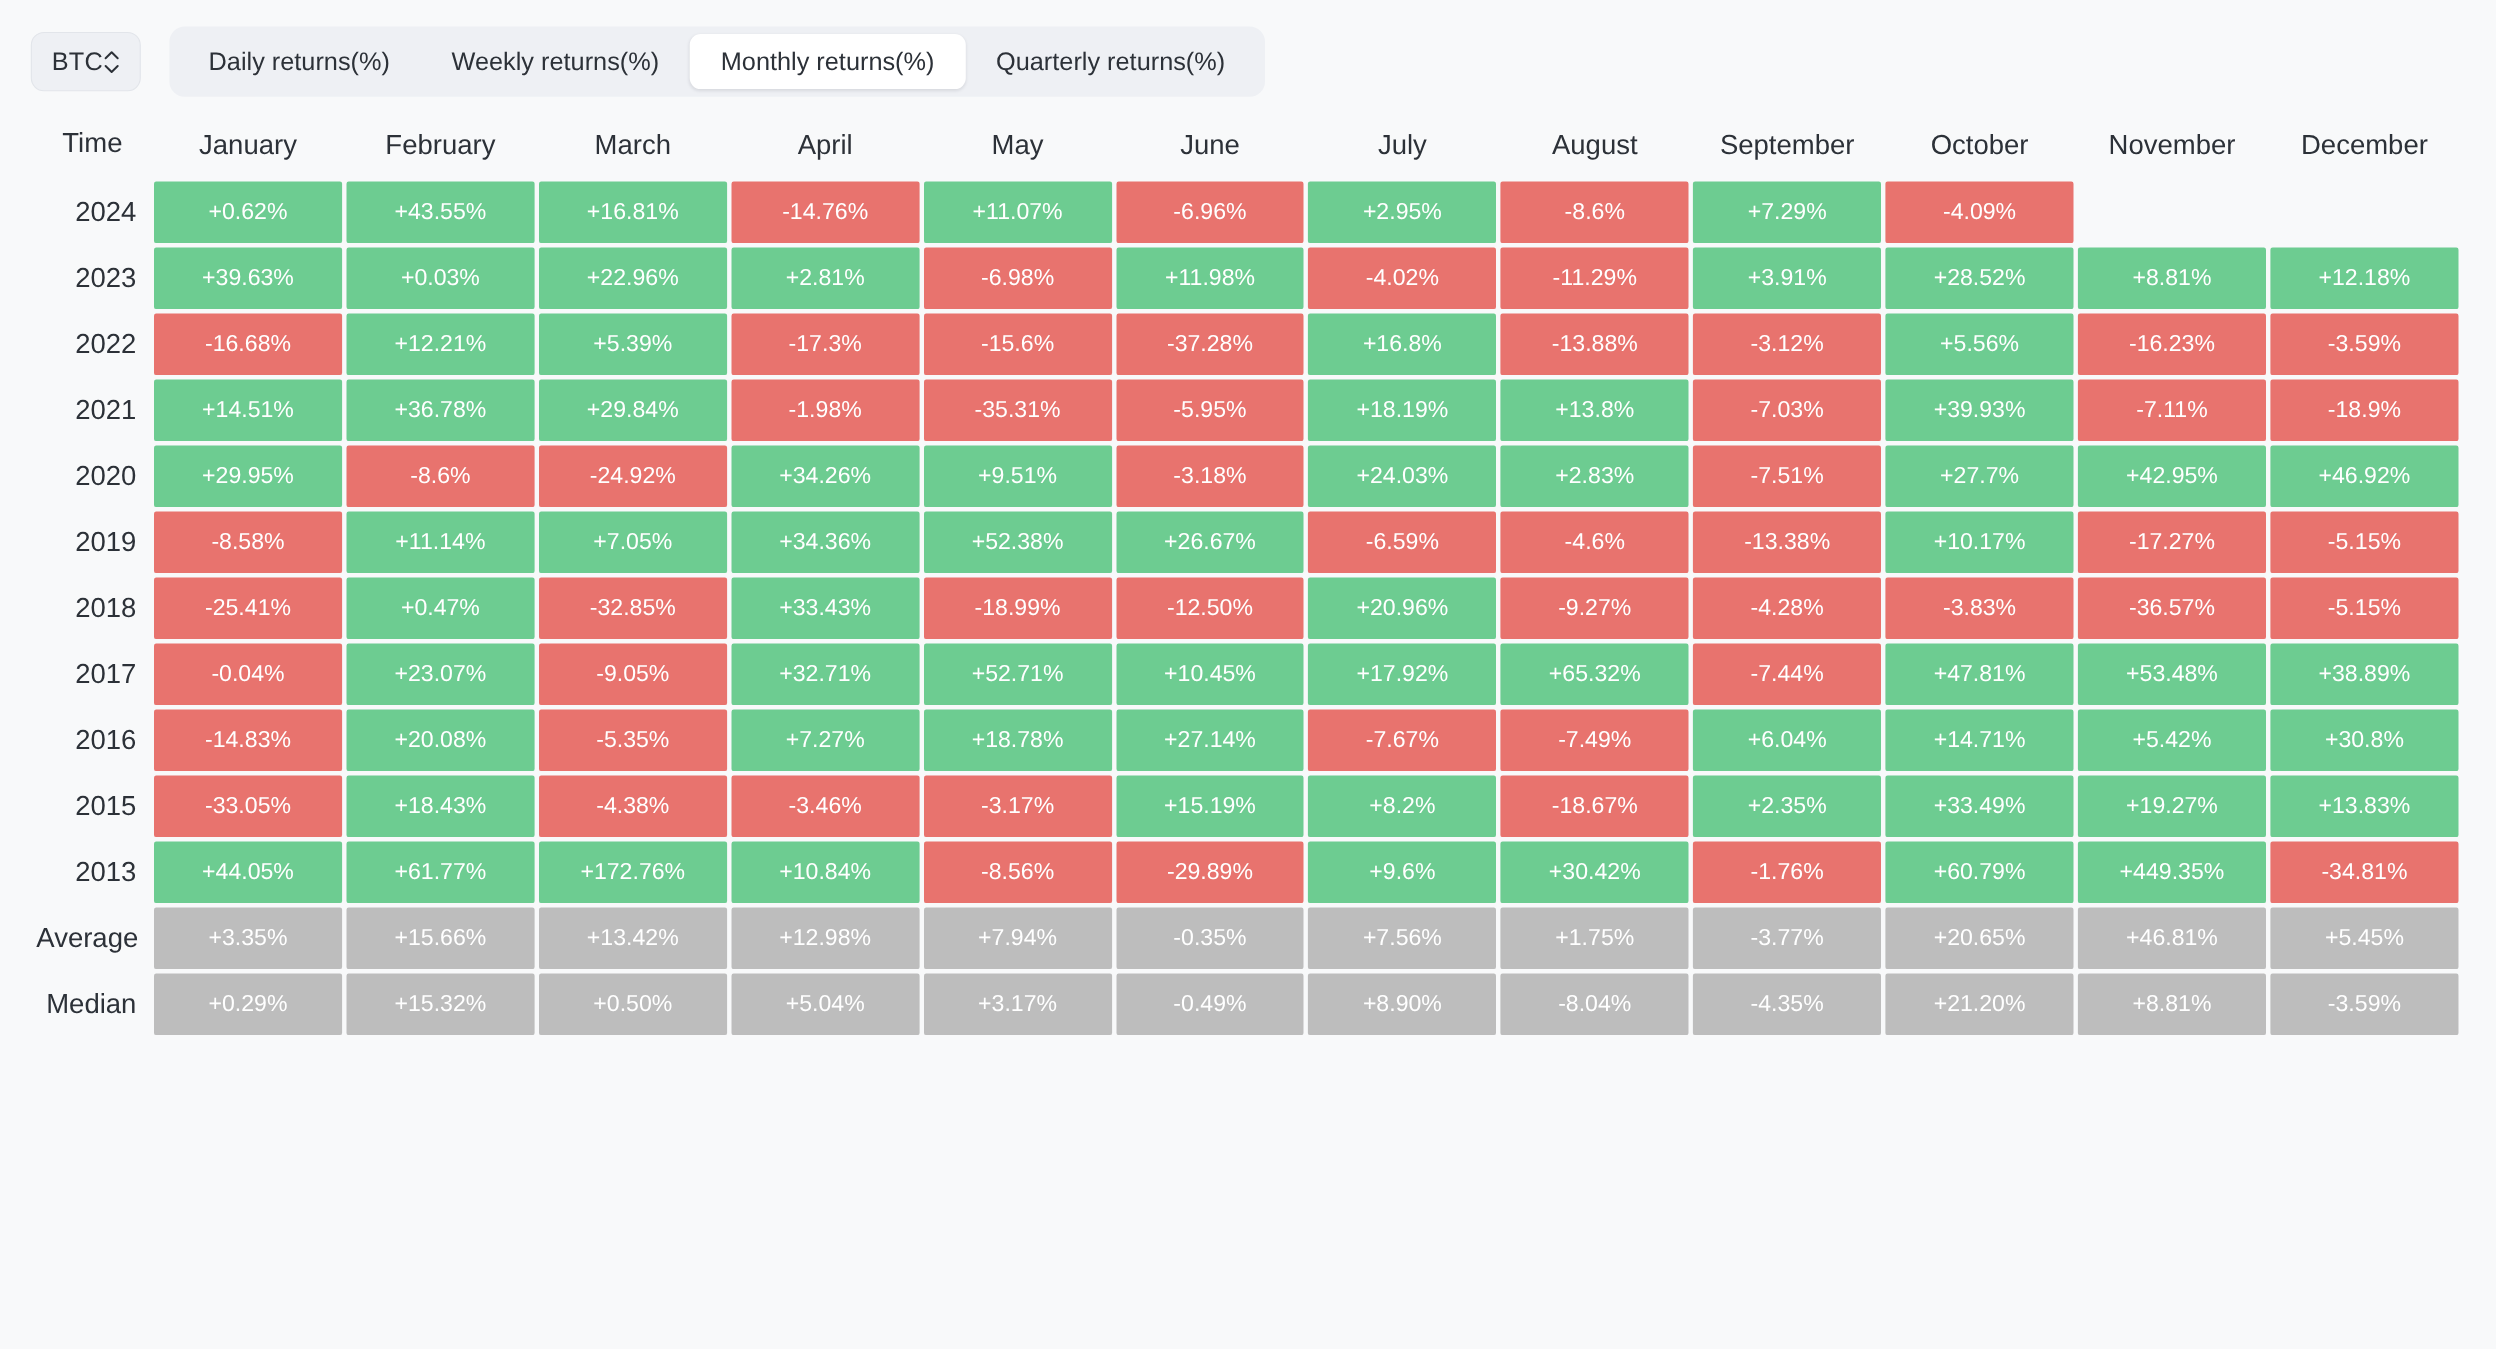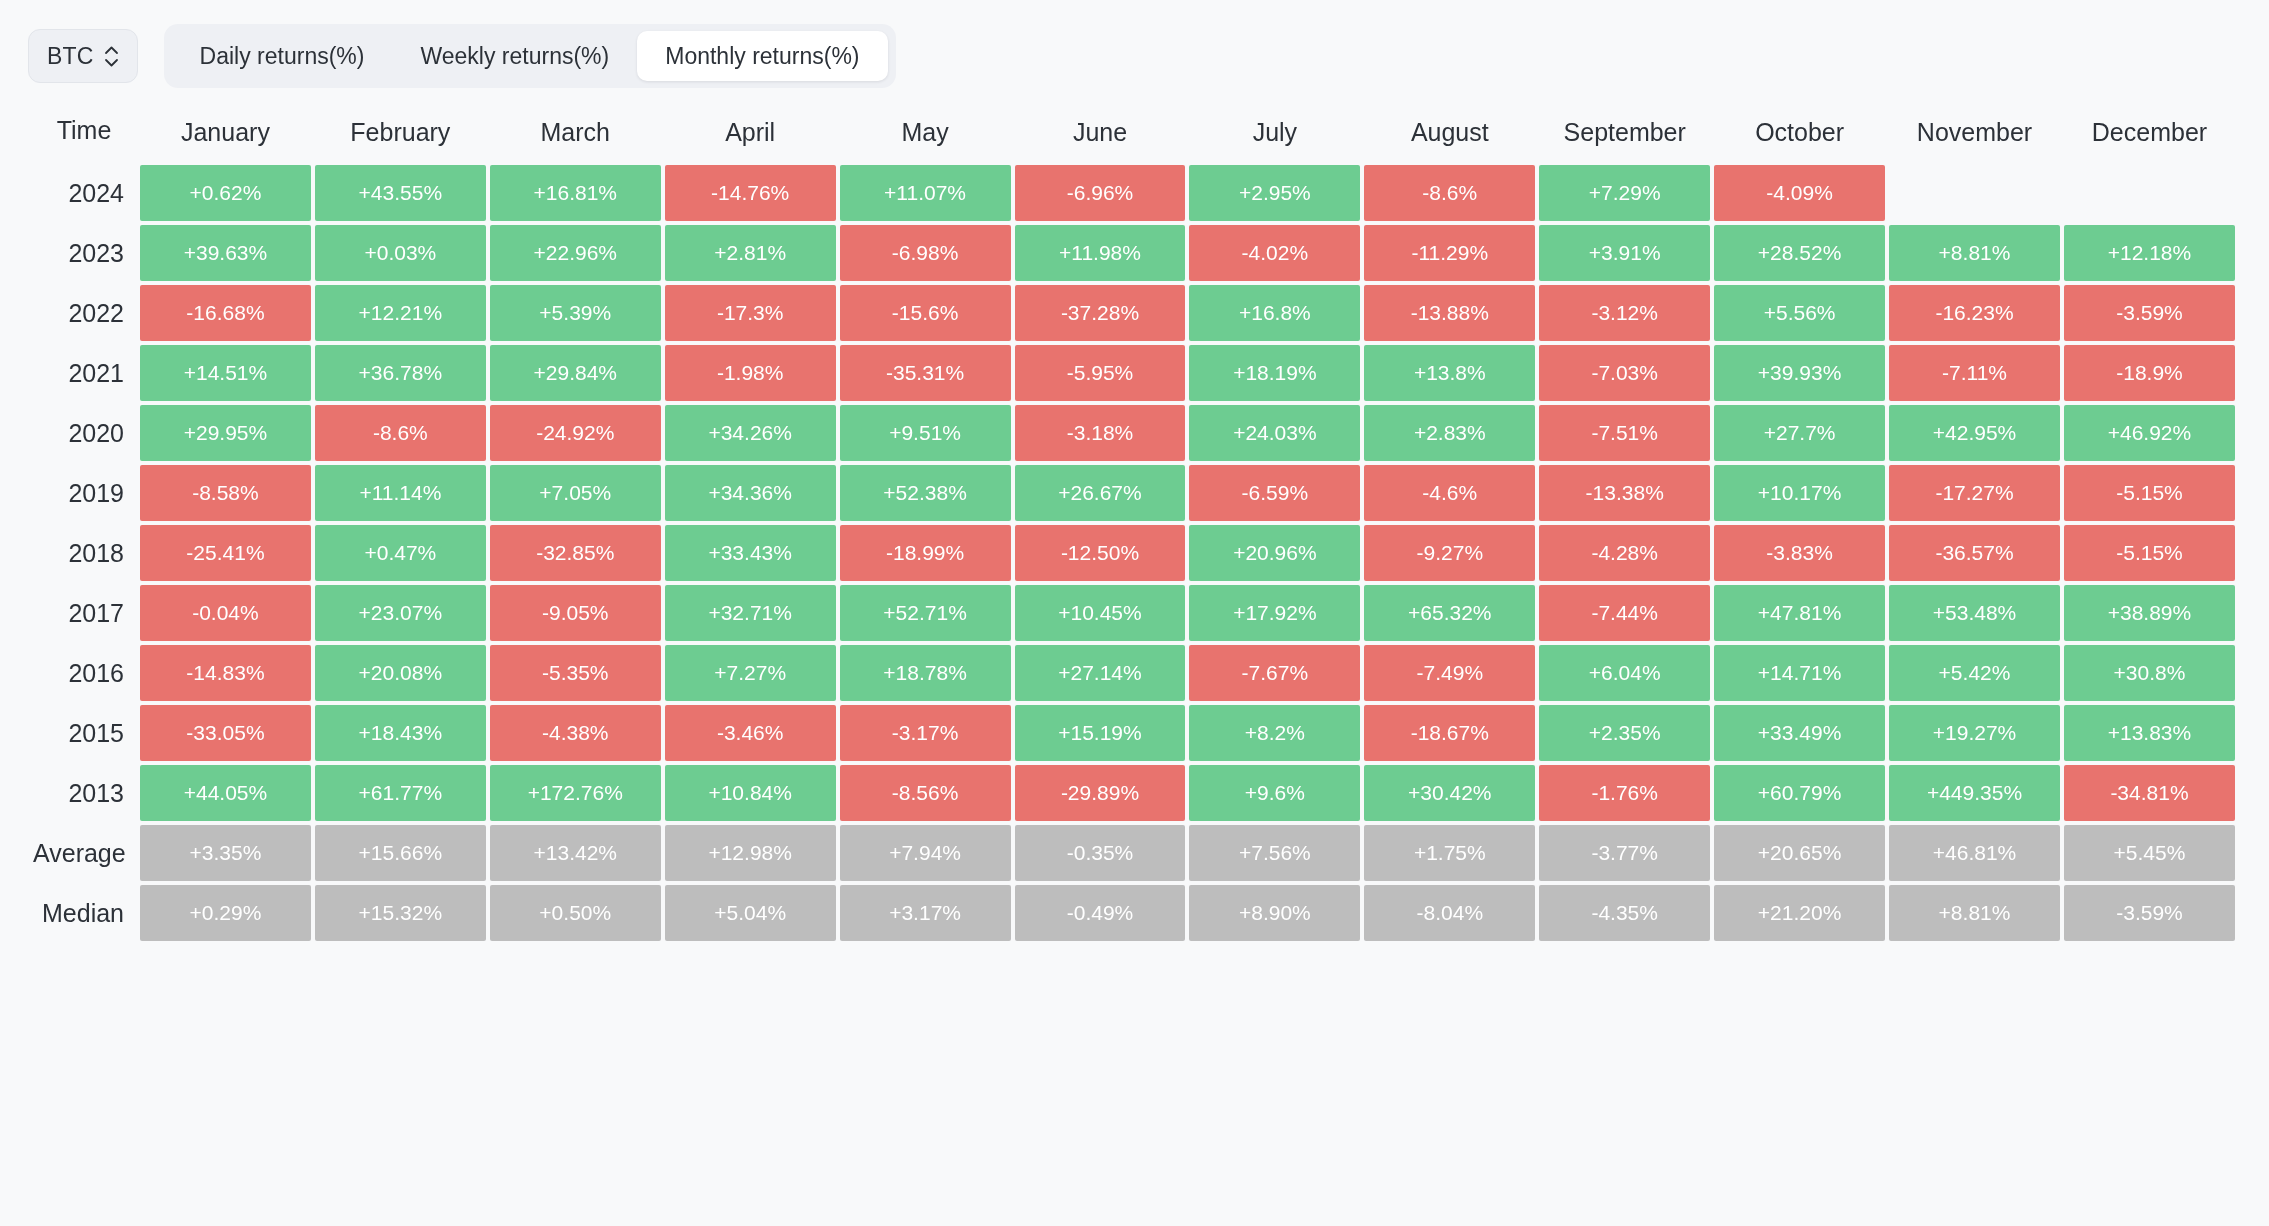--- a/index.html
+++ b/index.html
@@ -20,21 +20,21 @@
   
   .toolbar {
     display: flex;
     align-items: center;
     gap: 26px;
     padding: 24px 0 20px 28px;
   }
   .asset-select {
     display: flex;
     align-items: center;
-    gap: 10px;
+    gap: 0;
     background: #eef0f4;
     border: 1px solid #e2e5ea;
     border-radius: 12px;
     height: 54px;
     padding: 0 18px;
     cursor: pointer;
   }
   .asset-select .asset-label {
     font-size: 23px;
     color: #2c3138;
@@ -129,20 +129,21 @@
         <svg width="15" height="10" viewBox="0 0 15 10" aria-hidden="true">
           <path d="M2 2 L7.5 7.5 L13 2" fill="none" stroke="#2c3138" stroke-width="1.8" stroke-linecap="round" stroke-linejoin="round"></path>
         </svg>
       </span>
     </div>
 
     <div class="tabs">
       <div class="tab">Daily returns(%)</div>
       <div class="tab">Weekly returns(%)</div>
       <div class="tab active">Monthly returns(%)</div>
+      <div class="tab">Quarterly returns(%)</div>
     </div>
 
   </div>
 
   <div class="table-wrap">
     <table class="returns">
       <colgroup>
         <col class="time-col">
       </colgroup>
       <thead>

